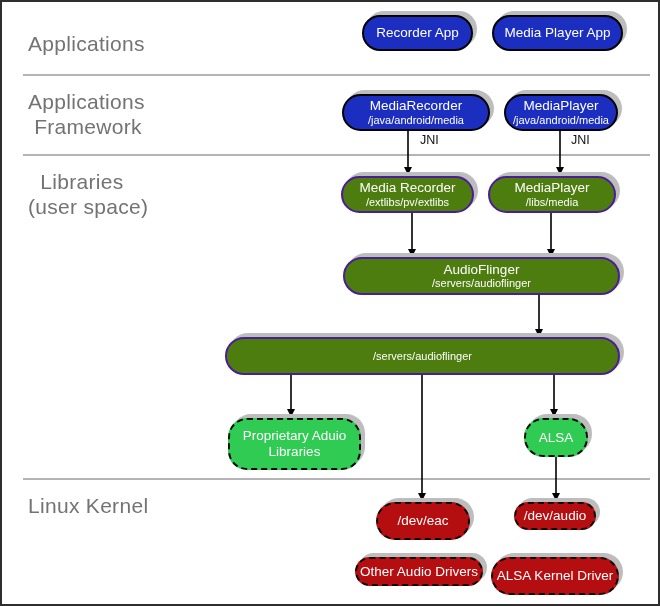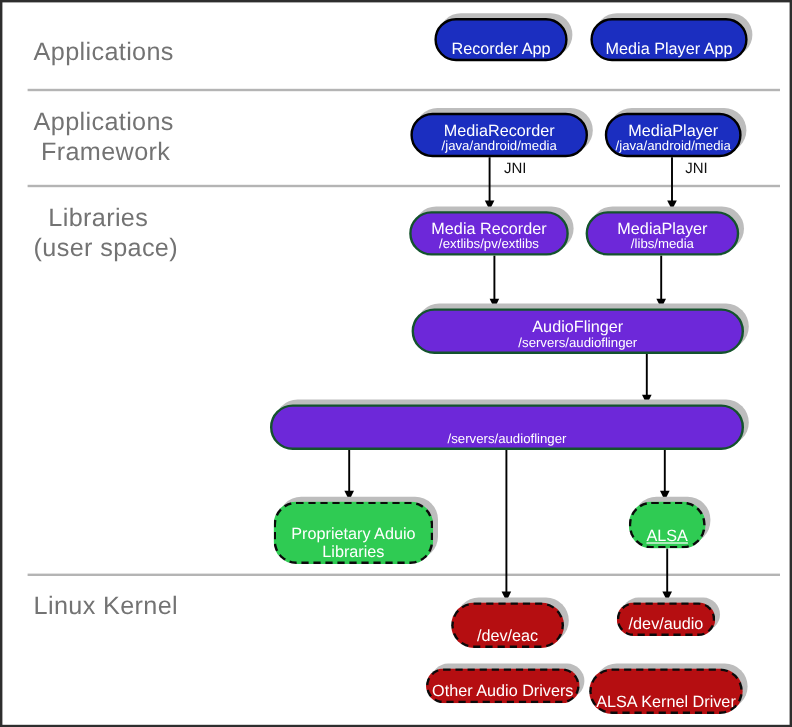--- a/index.html
+++ b/index.html
@@ -22,29 +22,29 @@
   }
   .sep{
     position:absolute;
     left:21px;width:627px;height:2px;
     background:#b4b4b4;
   }
   .pill{
     position:absolute;
     border-radius:19px;
     display:flex;flex-direction:column;
-    align-items:center;justify-content:flex-end;
+    align-items:center;justify-content:center;
     color:#ffffff;text-align:center;
     box-sizing:border-box;
     box-shadow:4px -4px 0 #bdbdbd;
   }
   .pill .title{font-size:13.5px;line-height:1.15;}
   .pill .path{font-size:11px;line-height:1.15;}
   .blue{background:#1b2ec0;border:2px solid #000;}
-  .green{background:#6d28d9;border:2px solid #14532d;}
+  .green{background:#4d7c0f;border:2px solid #4c1d95;}
   .green-dashed{background:#2fcb53;border:2px dashed #0a0a0a;}
   .red-dashed{background:#b50e11;border:2px dashed #0a0a0a;}
   .edge-label{
     position:absolute;
     color:#111;
     font-size:12.5px;
     font-weight:400;
   }
   svg.overlay{position:absolute;left:0;top:0;pointer-events:none;}
 </style>
@@ -133,21 +133,21 @@
     <span class="path">/servers/audioflinger</span>
   </div>
 
   <div class="pill green" style="left:223px;top:335px;width:395px;height:38px;">
     <span class="path">/servers/audioflinger</span>
   </div>
 
   <div class="pill green-dashed" style="left:226px;top:416px;width:133px;height:52px;padding:0 6px;">
     <span class="title">Proprietary Aduio Libraries</span>
   </div>
-  <div class="pill green-dashed" style="left:522px;top:416px;width:64px;height:39px;text-decoration:underline;">
+  <div class="pill green-dashed" style="left:522px;top:416px;width:64px;height:39px;">
     <span class="title">ALSA</span>
   </div>
 
   <div class="pill red-dashed" style="left:374px;top:500px;width:94px;height:38px;">
     <span class="title">/dev/eac</span>
   </div>
   <div class="pill red-dashed" style="left:512px;top:500px;width:82px;height:28px;">
     <span class="title">/dev/audio</span>
   </div>
   <div class="pill red-dashed" style="left:353px;top:555px;width:128px;height:29px;">

